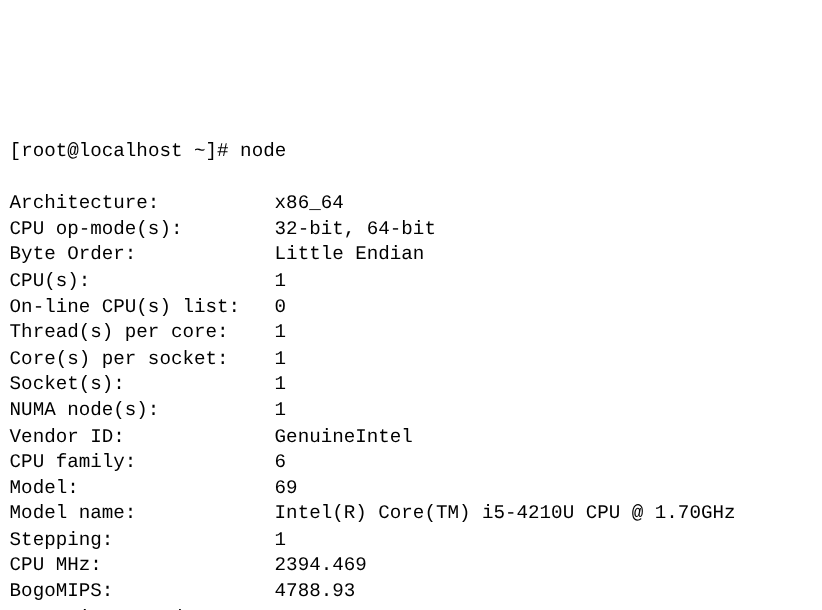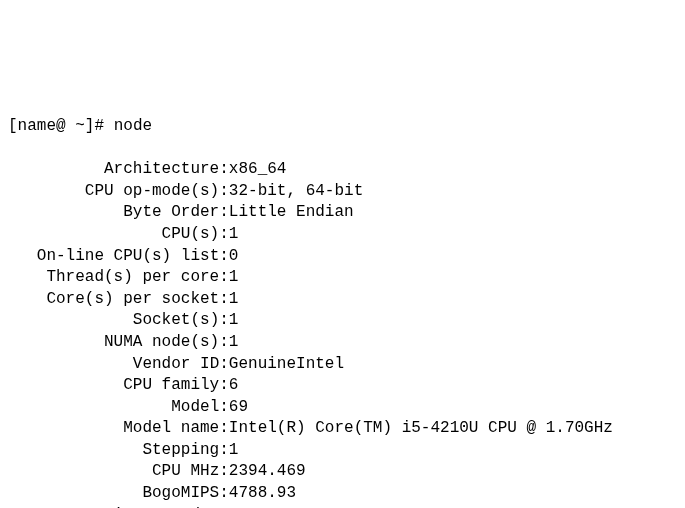--- a/index.html
+++ b/index.html
@@ -18,31 +18,30 @@
     }
     .terminal {
       width: 685px;
     }
     .row {
       display: flex;
     }
     .label {
       display: inline-block;
       width: 23ch;
-      text-align: right;
     }
     .value {
       display: inline-block;
     }
   </style>
 </head>
 <body>
 
 
 
 <div class="terminal">
-<div class="row"><span>[</span><span>name</span><span>@</span><span> </span><span>~</span><span>]</span><span>#</span><span> </span><span>node</span></div>
+<div class="row"><span>[</span><span>root</span><span>@</span><span>localhost</span><span> </span><span>~</span><span>]</span><span>#</span><span> </span><span>node</span></div>
 <div id="output-rows"><div class="row"><span class="label">Architecture:</span><span class="value">x86_64</span></div><div class="row"><span class="label">CPU op-mode(s):</span><span class="value">32-bit, 64-bit</span></div><div class="row"><span class="label">Byte Order:</span><span class="value">Little Endian</span></div><div class="row"><span class="label">CPU(s):</span><span class="value">1</span></div><div class="row"><span class="label">On-line CPU(s) list:</span><span class="value">0</span></div><div class="row"><span class="label">Thread(s) per core:</span><span class="value">1</span></div><div class="row"><span class="label">Core(s) per socket:</span><span class="value">1</span></div><div class="row"><span class="label">Socket(s):</span><span class="value">1</span></div><div class="row"><span class="label">NUMA node(s):</span><span class="value">1</span></div><div class="row"><span class="label">Vendor ID:</span><span class="value">GenuineIntel</span></div><div class="row"><span class="label">CPU family:</span><span class="value">6</span></div><div class="row"><span class="label">Model:</span><span class="value">69</span></div><div class="row"><span class="label">Model name:</span><span class="value">Intel(R) Core(TM) i5-4210U CPU @ 1.70GHz</span></div><div class="row"><span class="label">Stepping:</span><span class="value">1</span></div><div class="row"><span class="label">CPU MHz:</span><span class="value">2394.469</span></div><div class="row"><span class="label">BogoMIPS:</span><span class="value">4788.93</span></div><div class="row"><span class="label">Hypervisor vendor:</span><span class="value">VMware</span></div></div>
 
 </div>
 
 
 
 
 </body></html>

